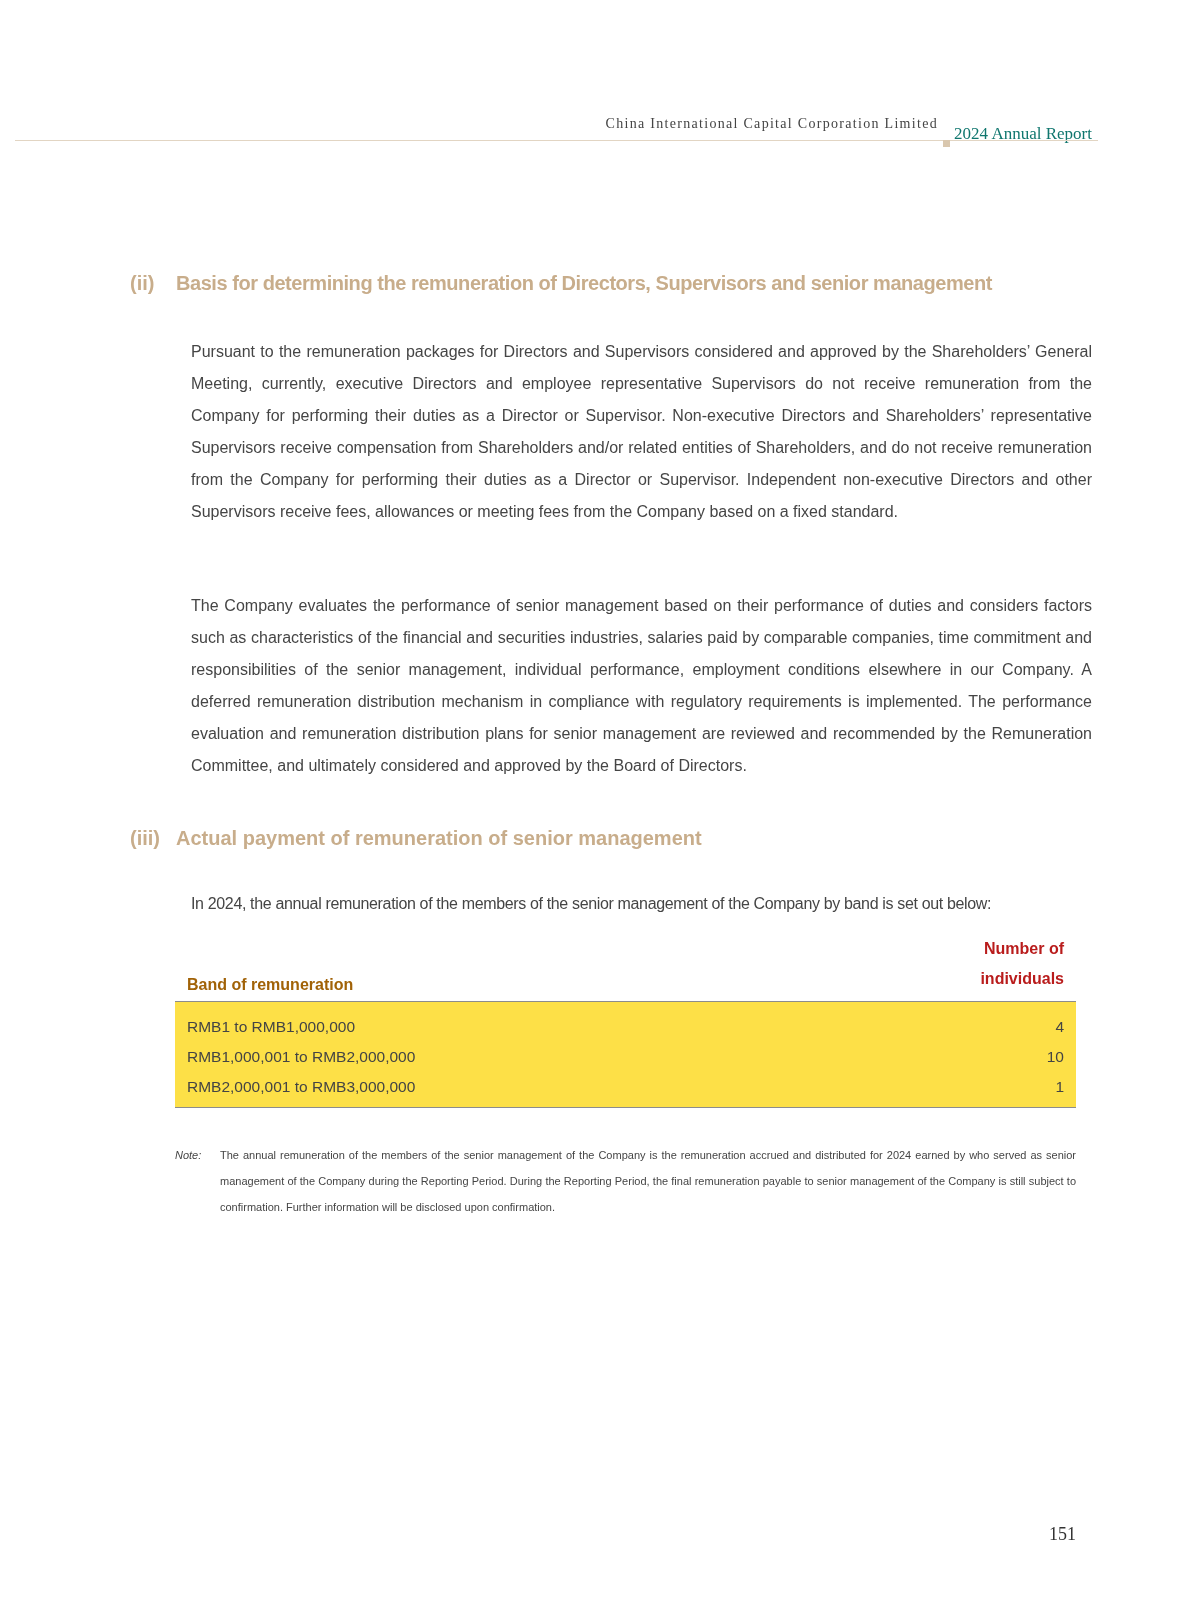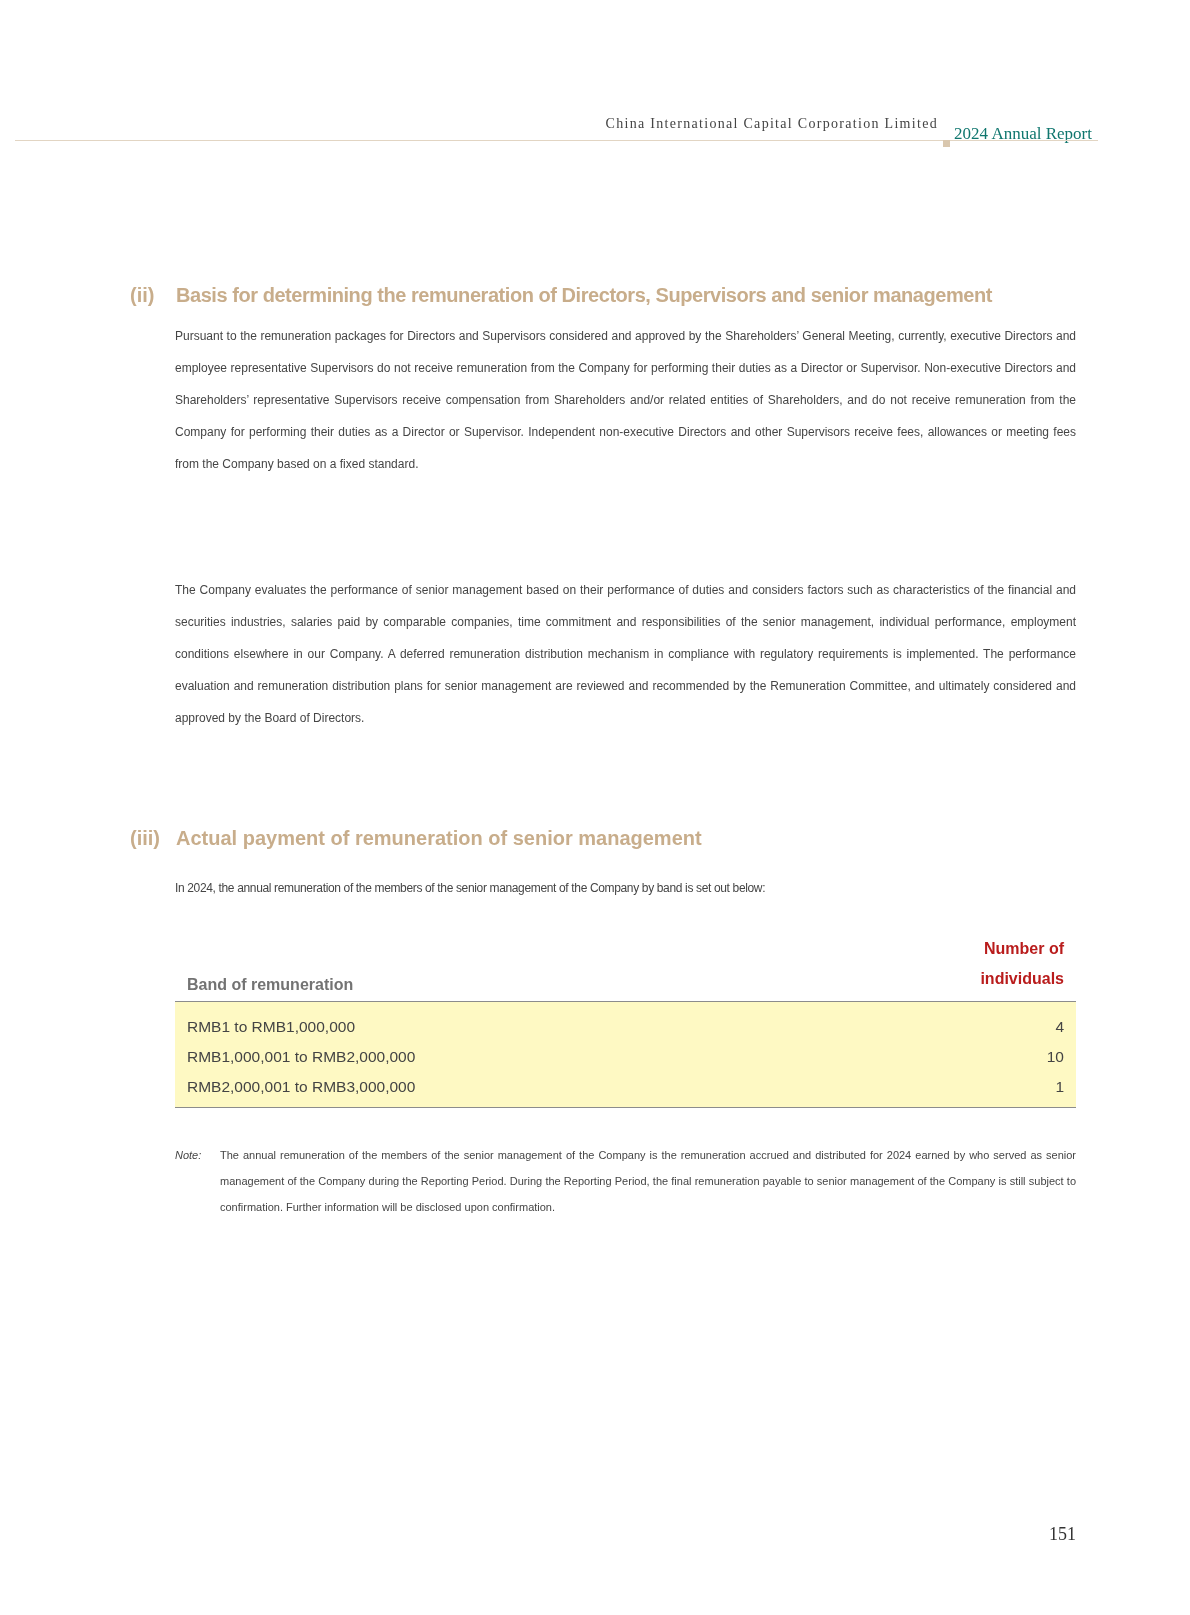--- a/index.html
+++ b/index.html
@@ -62,57 +62,57 @@
       white-space: nowrap;
     }
     .section-heading .num {
       display: inline-block;
       width: 46px;
     }
     .para {
       position: absolute;
       left: 175px;
       width: 901px;
-      font-size: 12px;
+      font-size: 16px;
       line-height: 32px;
       text-align: justify;
       color: #454545;
-      margin: 0;
+      margin: 16px;
     }
     .table-wrap {
       position: absolute;
       left: 175px;
       top: 935px;
       width: 901px;
     }
     .thead {
       position: relative;
       height: 66px;
       border-bottom: 1px solid #8c8c8c;
     }
     .th-band {
       position: absolute;
       left: 12px;
       bottom: 7px;
       font-weight: bold;
       font-size: 16px;
-      color: #737373;
+      color: #a16207;
     }
     .th-num {
       position: absolute;
       right: 12px;
       bottom: 7px;
       text-align: right;
       font-weight: bold;
       font-size: 16px;
       line-height: 30px;
       color: #b91c1c;
     }
     .tbody {
-      background: #fef9c3;
+      background: #fde047;
       padding: 10px 0 5px 0;
       border-bottom: 1px solid #8c8c8c;
     }
     .tr {
       position: relative;
       height: 30px;
       line-height: 30px;
       font-size: 15.5px;
       color: #444;
     }
@@ -149,21 +149,21 @@
 </head>
 <body>
 
 <div class="header">
   <span class="header-company">China International Capital Corporation Limited</span>
   <span class="header-report">2024 Annual Report</span>
   <div class="header-rule"></div>
   <div class="header-marker"></div>
 </div>
 
-<div class="section-heading" style="top:284px;">
+<div class="section-heading" style="top:272px;">
   <span class="num">(ii)</span><span style="letter-spacing:-0.45px;">Basis for determining the remuneration of Directors, Supervisors and senior management</span>
 </div>
 
 <p class="para" style="top:320px;">Pursuant to the remuneration packages for Directors and Supervisors considered and approved by the Shareholders’ General Meeting, currently, executive Directors and employee representative Supervisors do not receive remuneration from the Company for performing their duties as a Director or Supervisor. Non-executive Directors and Shareholders’ representative Supervisors receive compensation from Shareholders and/or related entities of Shareholders, and do not receive remuneration from the Company for performing their duties as a Director or Supervisor. Independent non-executive Directors and other Supervisors receive fees, allowances or meeting fees from the Company based on a fixed standard.</p>
 
 <p class="para" style="top:574px;">The Company evaluates the performance of senior management based on their performance of duties and considers factors such as characteristics of the financial and securities industries, salaries paid by comparable companies, time commitment and responsibilities of the senior management, individual performance, employment conditions elsewhere in our Company. A deferred remuneration distribution mechanism in compliance with regulatory requirements is implemented. The performance evaluation and remuneration distribution plans for senior management are reviewed and recommended by the Remuneration Committee, and ultimately considered and approved by the Board of Directors.</p>
 
 <div class="section-heading" style="top:827px;">
   <span class="num">(iii)</span><span>Actual payment of remuneration of senior management</span>
 </div>

